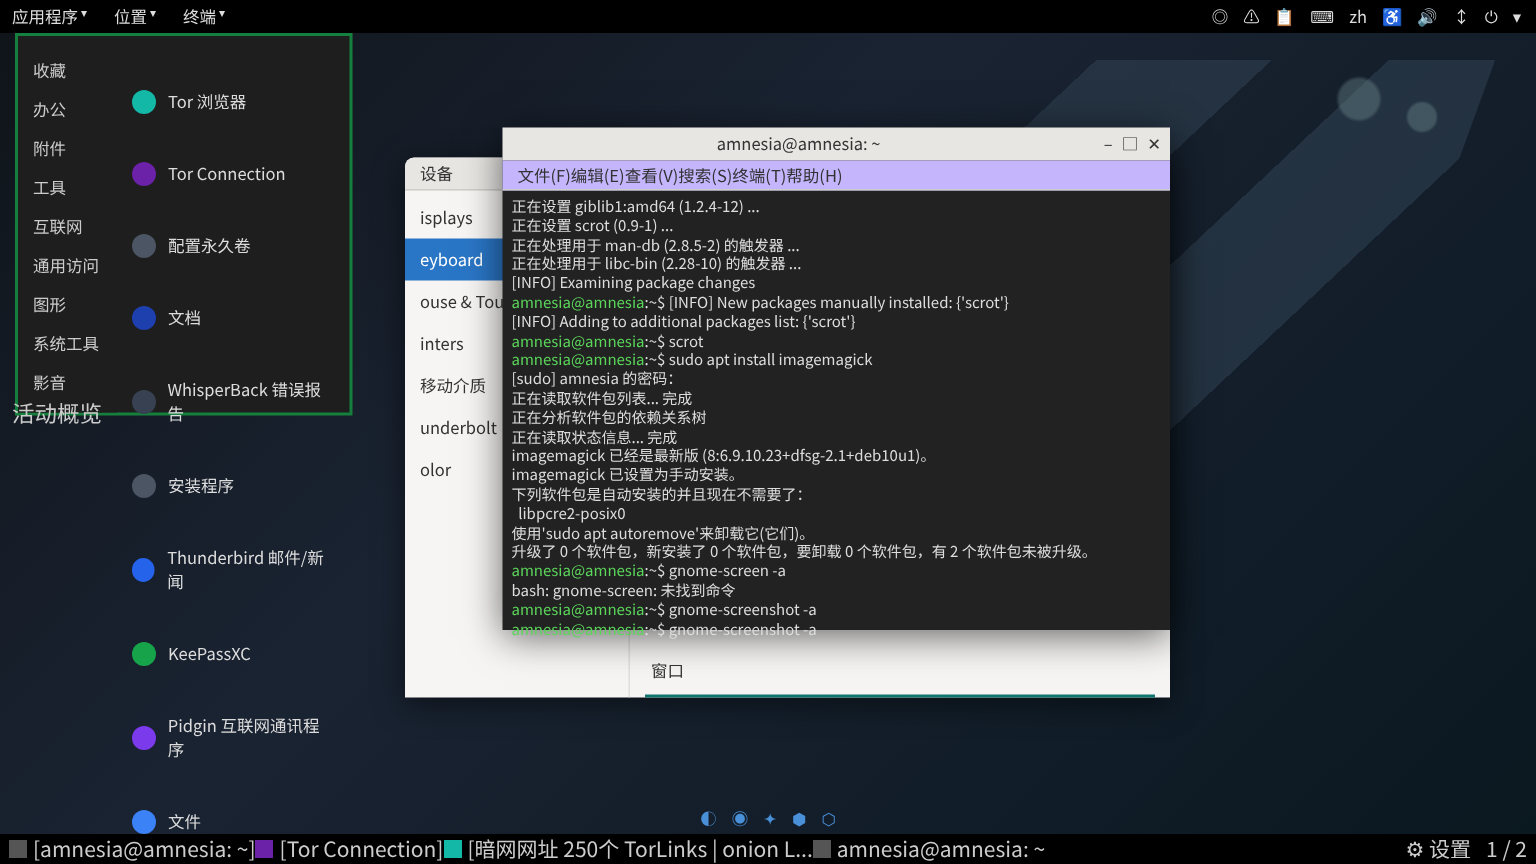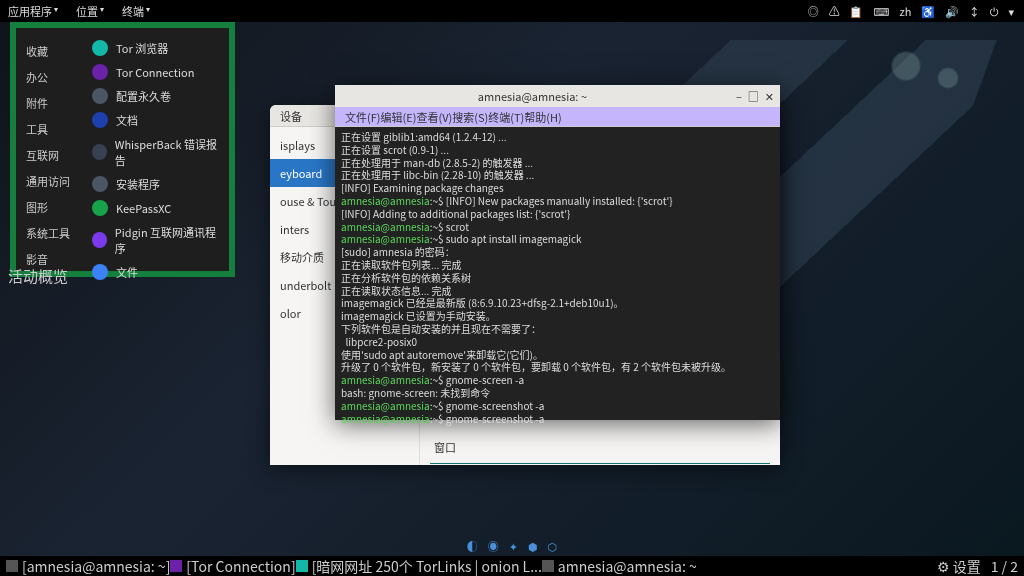--- a/index.html
+++ b/index.html
@@ -11,37 +11,37 @@
 .wallpaper::after { content: ''; position: absolute; top: 30px; right: 20px; width: 140px; height: 120px; background: radial-gradient(circle at 30% 30%, #8aa 10%, transparent 12%), radial-gradient(circle at 60% 40%, #8aa 8%, transparent 10%); border-radius: 50%; opacity: 0.3; }
 
 
 .topbar { position: absolute; top: 0; left: 0; right: 0; height: 22px; background: #000; display: flex; align-items: center; font-size: 11px; color: #ddd; z-index: 10; }
 .topbar-left { display: flex; gap: 18px; padding-left: 8px; }
 .topbar-item { cursor: pointer; display: flex; gap: 2px; }
 .topbar-right { margin-left: auto; display: flex; gap: 10px; padding-right: 10px; align-items: center; }
 .dropdown-arrow { font-size: 8px; }
 
 
-.app-panel { position: absolute; top: 22px; left: 10px; width: 225px; height: 255px; background: #1e1e1e; z-index: 20; border: 6px solid #15803d; display: flex; }
+.app-panel { position: absolute; top: 22px; left: 10px; width: 225px; height: 255px; background: #1e1e1e; z-index: 20; border: 2px solid #15803d; display: flex; }
 .app-categories { width: 66px; background: #1e1e1e; padding: 10px 0; font-size: 11px; }
 .app-cat { padding: 5px 10px; color: #ccc; cursor: pointer; white-space: nowrap; }
 .app-list { flex: 1; padding: 8px 0; font-size: 11px; }
-.app-item { display: flex; align-items: center; gap: 8px; padding: 4px 10px; cursor: pointer; }
+.app-item { display: flex; align-items: center; gap: 8px; padding: 4px 10px; cursor: pointer; margin-top: 24px; }
 .app-ico { width: 16px; height: 16px; border-radius: 50%; background: #666; display: flex; align-items: center; justify-content: center; font-size: 9px; }
 .activities { position: absolute; top: 265px; left: 8px; font-size: 15px; color: #ccc; z-index: 20; }
 
 
 .settings-win { position: absolute; top: 105px; left: 270px; width: 510px; height: 360px; background: #f6f5f4; border-radius: 6px 6px 0 0; box-shadow: 0 4px 20px rgba(0,0,0,0.5); overflow: hidden; }
 .settings-head { background: #e8e6e3; border-bottom: 1px solid #d0cec9; height: 22px; padding: 0 10px; font-size: 11px; color: #333; display: flex; align-items: center; }
 .settings-body { display: flex; height: 338px; }
 .settings-side { width: 150px; border-right: 1px solid #e0ded9; font-size: 11px; color: #333; padding-top: 4px; }
 .settings-sitem { padding: 6px 10px; cursor: pointer; }
 .settings-sitem.sel { background: #2a76c6; color: #fff; }
 .settings-content { flex: 1; padding: 14px 10px; font-size: 11px; color: #333; }
-.settings-row { display: flex; justify-content: space-between; padding: 8px 4px; border-bottom: 1px solid #0f766e; }
+.settings-row { display: flex; justify-content: space-between; padding: 8px 4px; border-bottom: 6px solid #0f766e; }
 .settings-row .sh { color: #999; }
 
 
 .term-win { position: absolute; top: 85px; left: 335px; width: 445px; height: 335px; background: #222; box-shadow: 0 4px 24px rgba(0,0,0,0.6); z-index: 30; }
 .term-title { background: #e8e6e3; height: 22px; display: flex; align-items: center; font-size: 11px; color: #333; }
 .term-title-text { flex: 1; text-align: center; }
 .term-ctrls { display: flex; gap: 6px; padding: 0 6px; }
 .term-menu { background: #c4b5fd; height: 20px; display: flex; padding: 0 10px; font-size: 11px; color: #333; align-items: center; border-bottom: 1px solid #ccc; }
 .term-body { padding: 4px 6px; font-family: monospace; font-size: 10px; line-height: 1.28; color: #ddd; height: 326px; overflow: hidden; white-space: pre-wrap; }
 .tg { color: #5bd65b; }
@@ -119,20 +119,24 @@
       </div>
       <div class="app-item">
         <span class="app-ico" style="background: rgb(55, 65, 81);"></span>
         <span>WhisperBack 错误报告</span>
       </div>
       <div class="app-item">
         <span class="app-ico" style="background: rgb(75, 85, 99);"></span>
         <span>安装程序</span>
       </div>
       <div class="app-item">
+        <span class="app-ico" style="background: rgb(37, 99, 235);"></span>
+        <span>Thunderbird 邮件/新闻</span>
+      </div>
+      <div class="app-item">
         <span class="app-ico" style="background: rgb(22, 163, 74);"></span>
         <span>KeePassXC</span>
       </div>
       <div class="app-item">
         <span class="app-ico" style="background: rgb(124, 58, 237);"></span>
         <span>Pidgin 互联网通讯程序</span>
       </div>
       <div class="app-item">
         <span class="app-ico" style="background: rgb(59, 130, 246);"></span>
         <span>文件</span>

